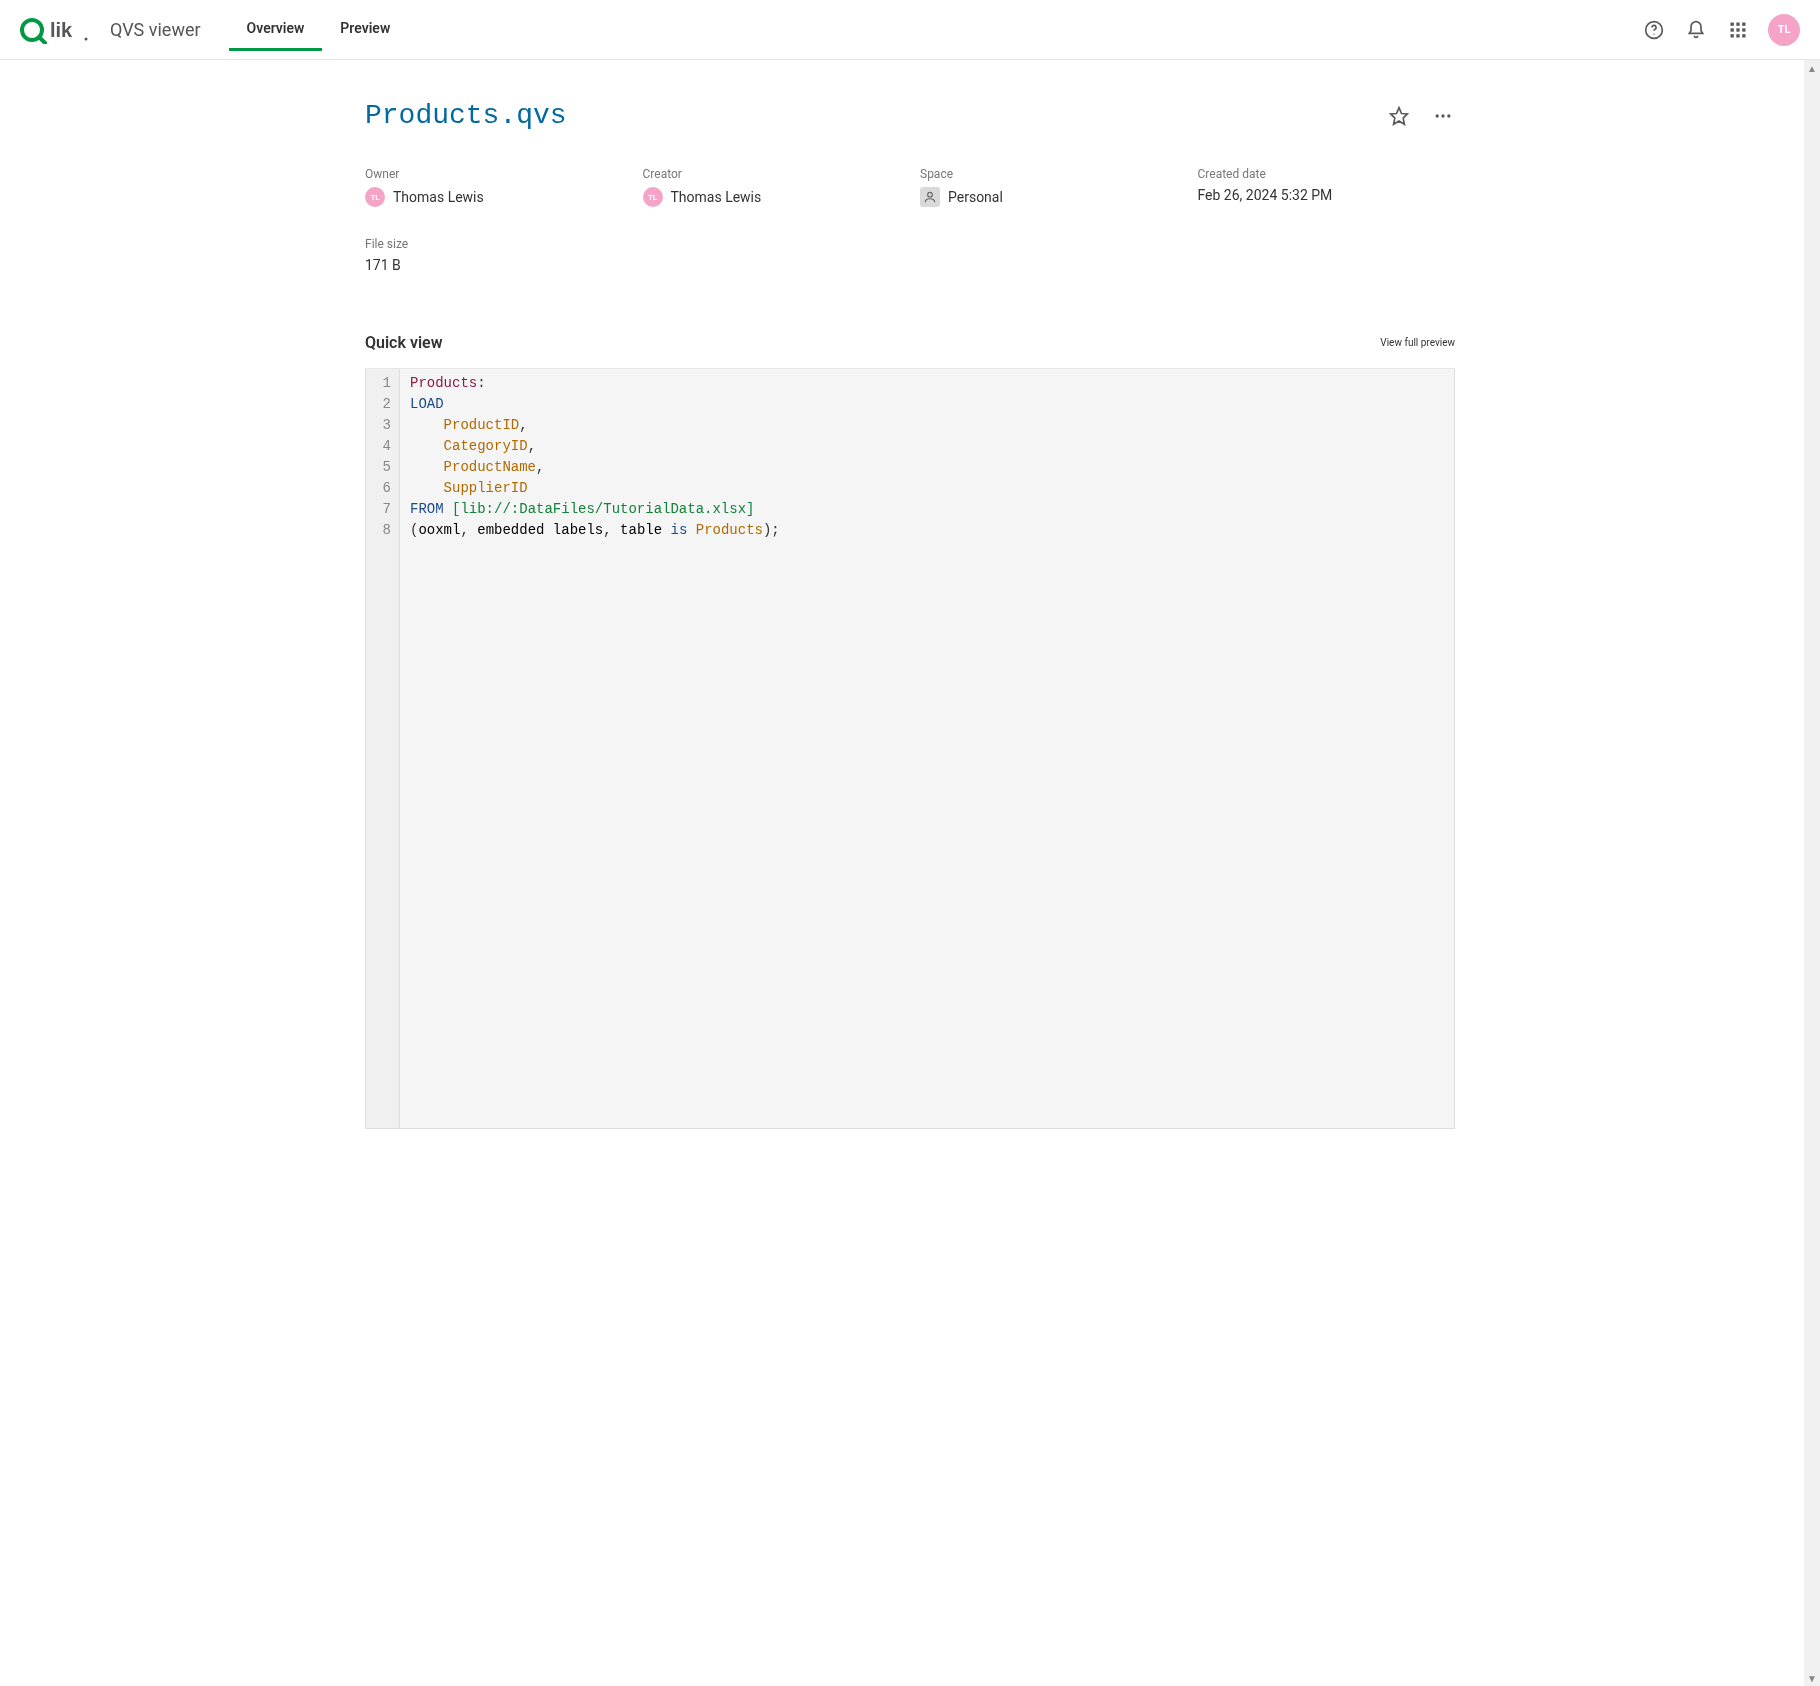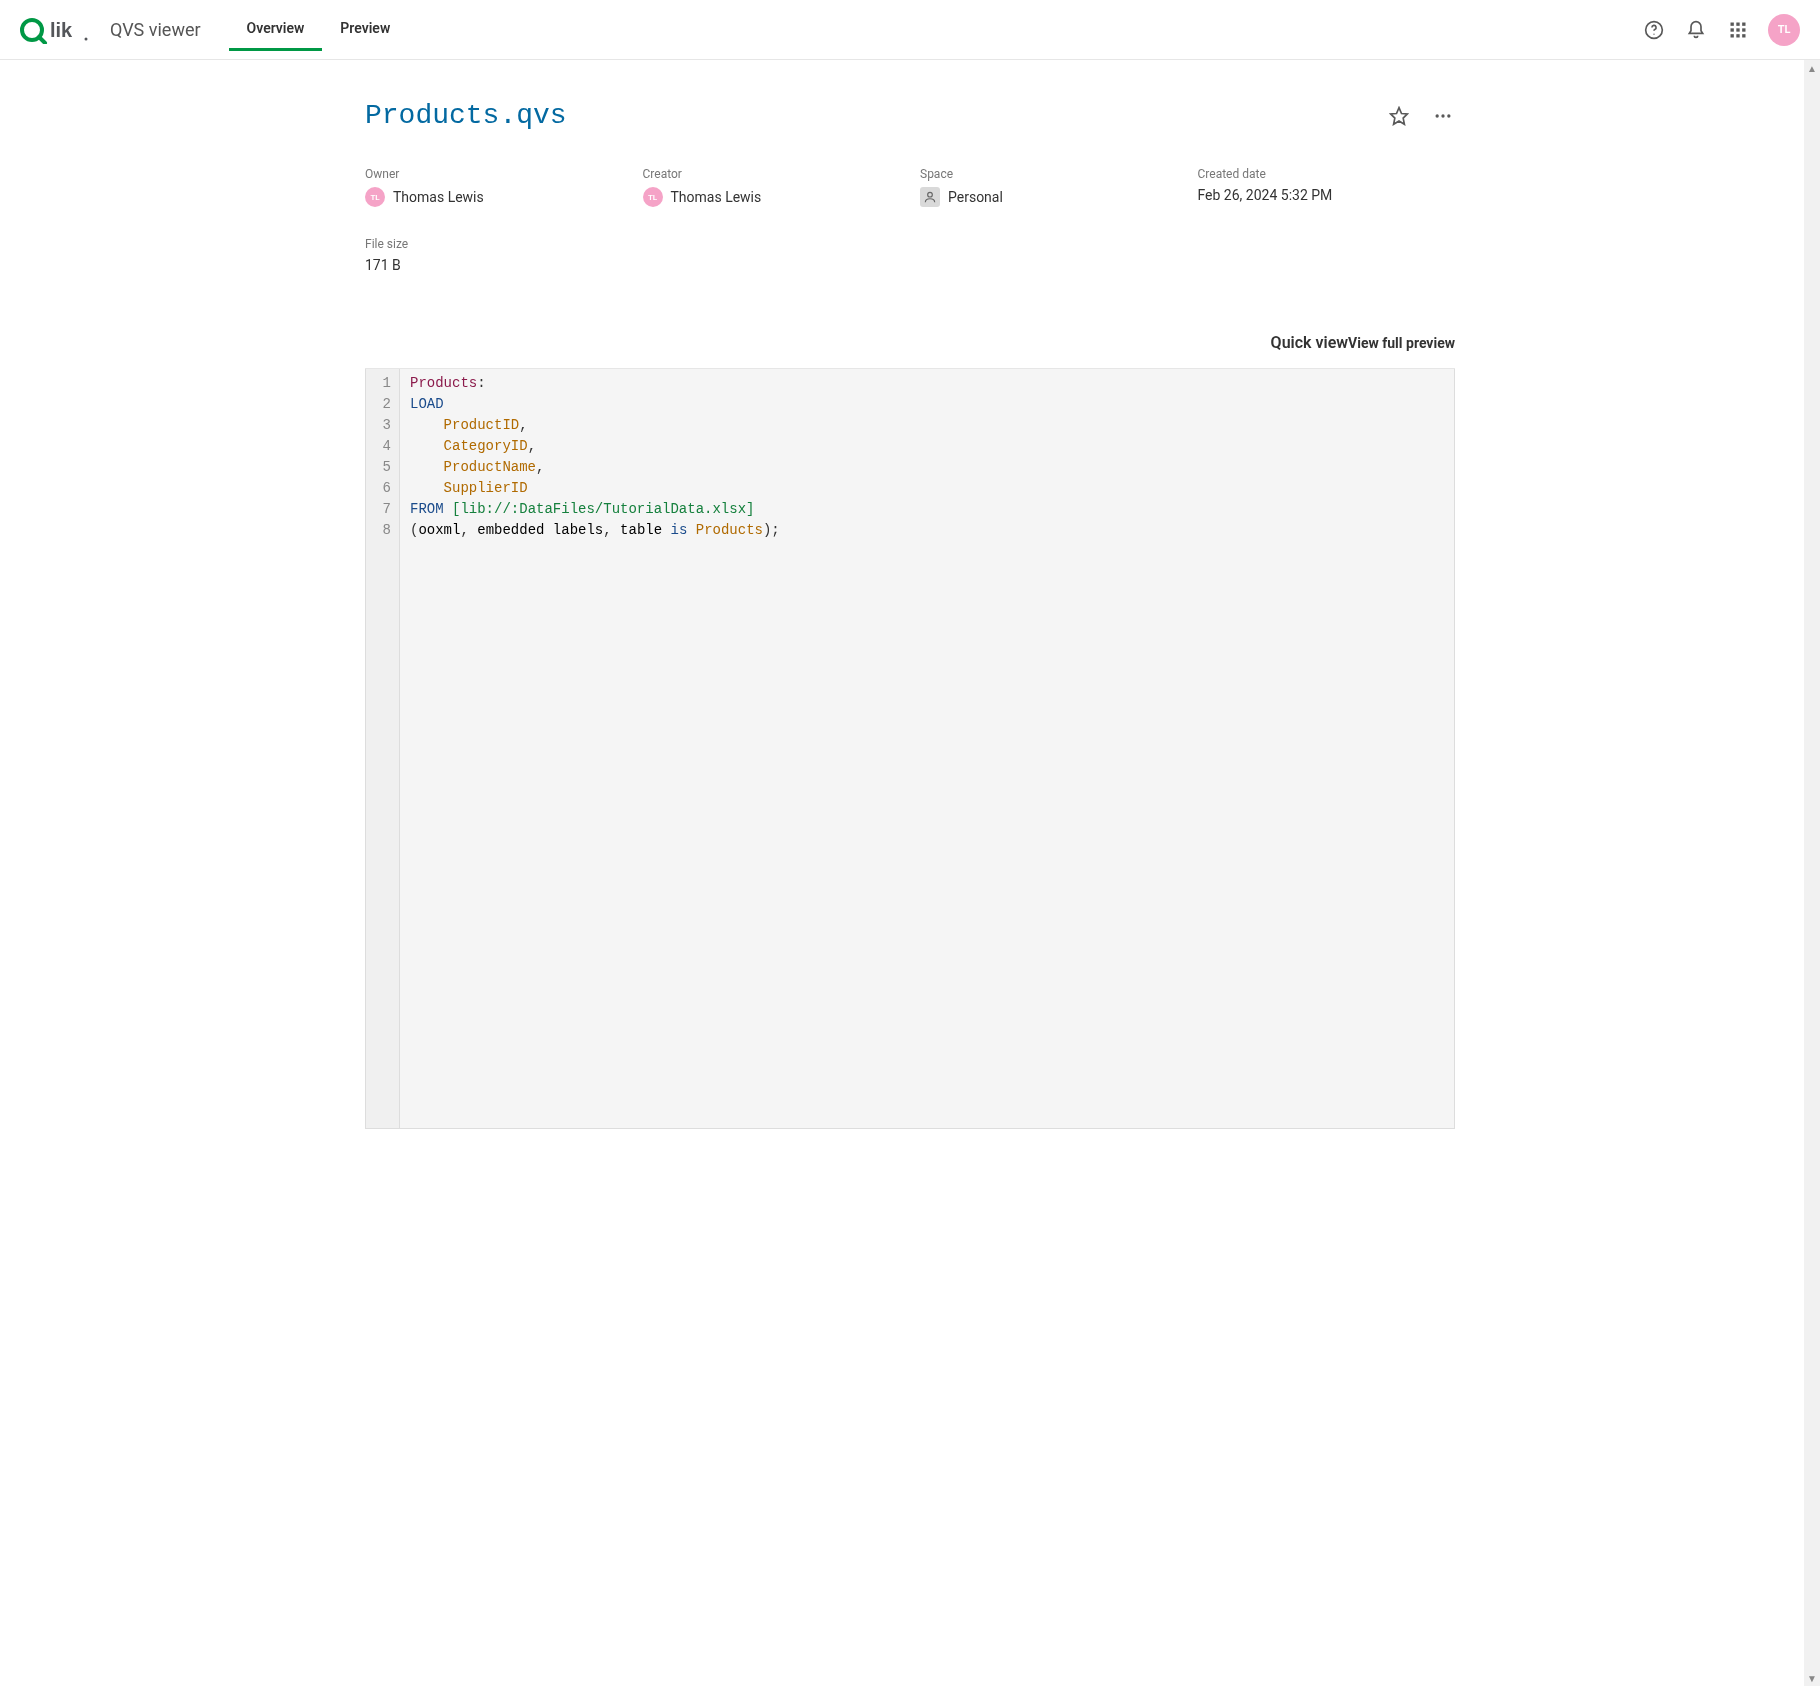--- a/index.html
+++ b/index.html
@@ -155,33 +155,33 @@
     background: #d9d9d9;
     display: flex;
     align-items: center;
     justify-content: center;
     color: #666;
   }
 
   .quickview-header {
     display: flex;
     align-items: center;
-    justify-content: flex-end;
+    justify-content: space-between;
     padding-bottom: 16px;
     border-bottom: 1px solid #e6e6e6;
     margin-bottom: 0;
   }
   .quickview-title {
     font-size: 16px;
     font-weight: 600;
     color: #333;
   }
   .view-full {
-    font-size: 14px;
-    font-weight: 700;
+    font-size: 10px;
+    font-weight: 400;
     color: #333;
     cursor: pointer;
   }
 
   .info-banner {
     background: #e0f2fa;
     border: 1px solid #a8d5e8;
     border-radius: 3px;
     padding: 14px 20px;
     display: flex;

